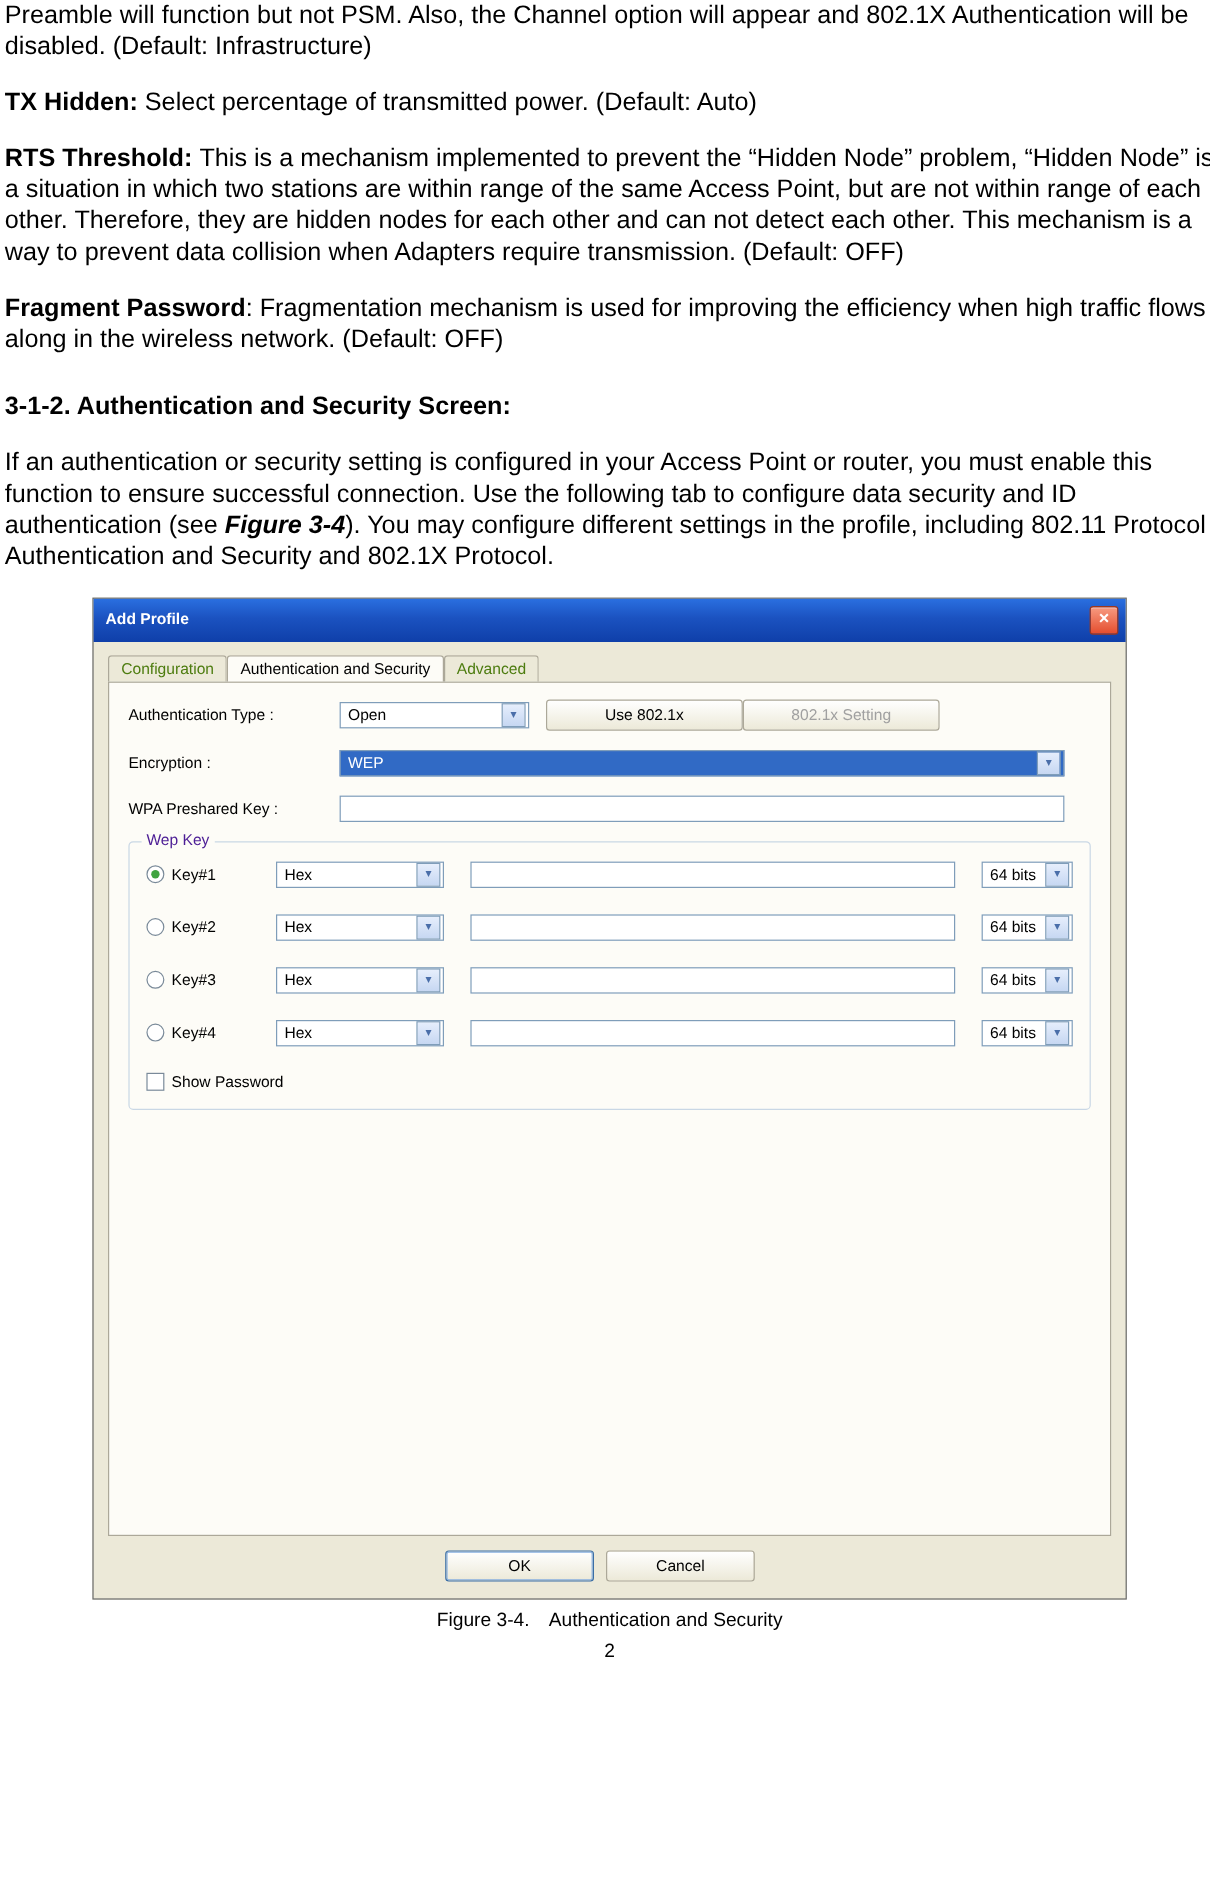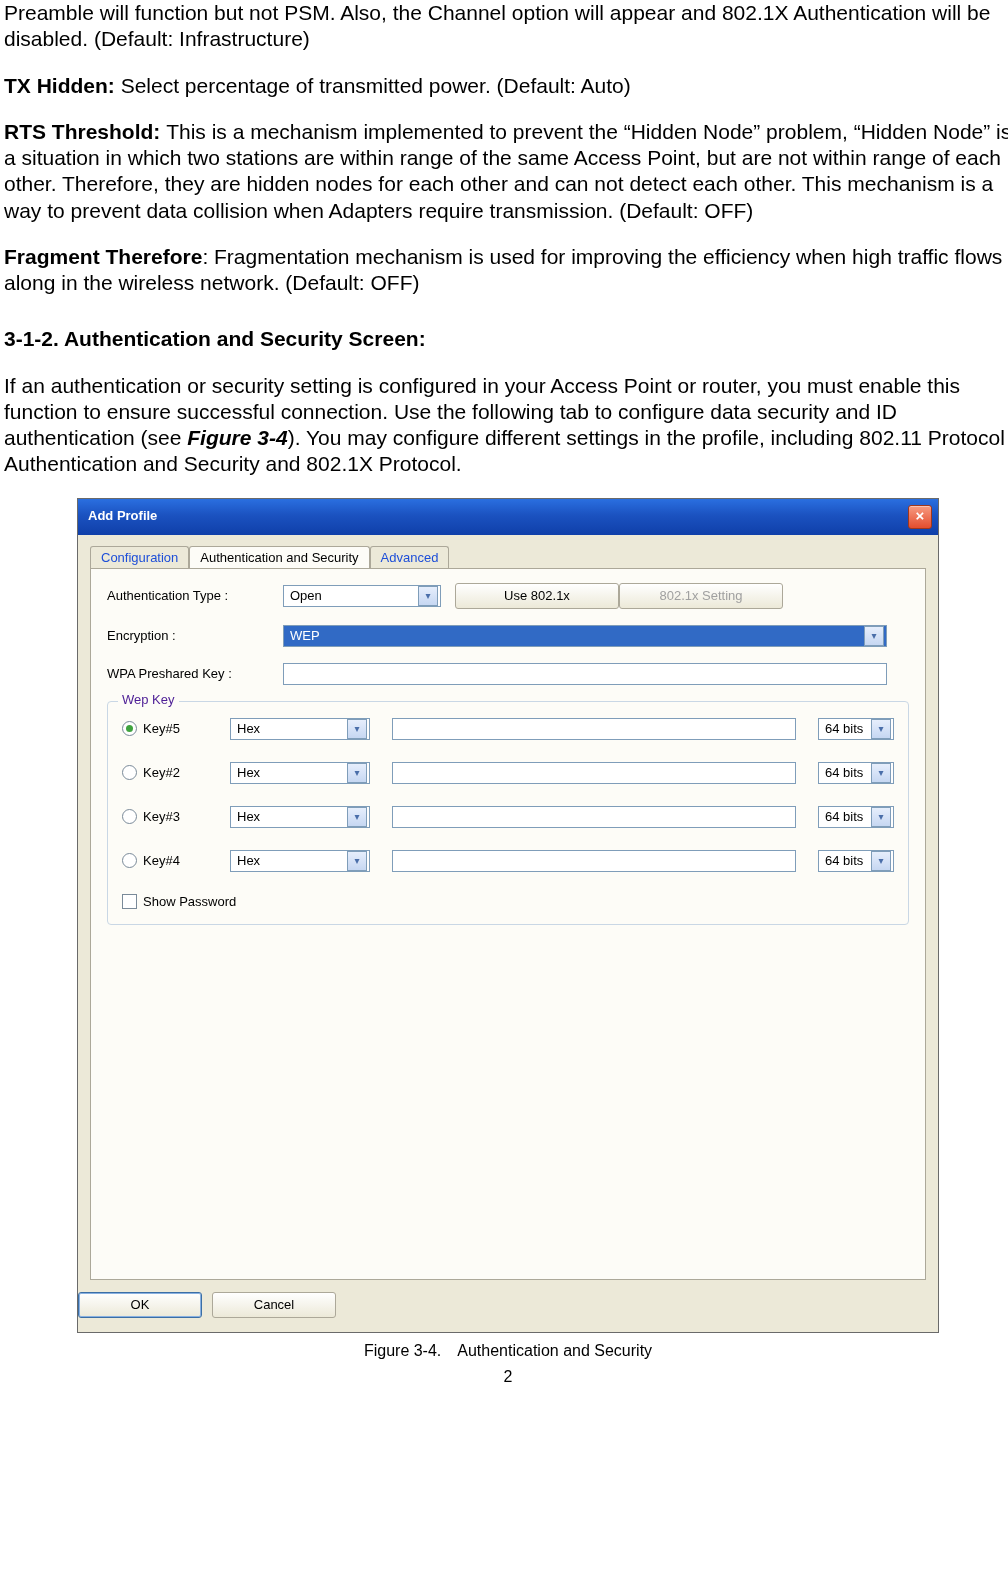--- a/index.html
+++ b/index.html
@@ -59,21 +59,21 @@
   .tab {
     border: 1px solid #aca899;
     border-bottom: none;
     background: #f3f1e7;
     padding: 3px 10px;
     position: relative;
     top: 1px;
     border-radius: 3px 3px 0 0;
     font-size: 13px;
   }
-  .tab.inactive { background: #ece9d8; color: #1d4ed8; }
+  .tab.inactive { background: #ece9d8; color: #4d7c0f; }
   .tab.active { background: #fdfcf7; font-weight: normal; }
   .panel {
     margin: 0 12px 12px 12px;
     border: 1px solid #aca899;
     background: #fdfcf7;
     padding: 14px 16px 16px 16px;
     min-height: 680px;
     position: relative;
   }
   .row {
@@ -173,42 +173,42 @@
     margin-top: 6px;
     padding-right: 2px;
   }
   .chk .box {
     width: 13px; height: 13px;
     border: 1px solid #7a8a99;
     background: #fff;
   }
   .bottom-btns {
     display: flex;
-    justify-content: flex-start;
+    justify-content: center;
     gap: 10px;
     padding: 0 16px 14px 0;
   }
   .bottom-btns .btn { width: 90px; justify-content: center; }
   .bottom-btns .btn.primary { border: 1px solid #3b6ea5; box-shadow: 0 0 0 1px #88b0e0 inset; }
 </style>
 </head>
 <body>
 
 <div class="para">Preamble will function but not PSM. Also, the Channel option will appear and 802.1X Authentication will be disabled. (Default: Infrastructure)</div>
 
 <div class="para">
   <span class="bold">TX Hidden: </span><span>Select percentage of transmitted power. (Default: Auto)</span>
 </div>
 
 <div class="para">
   <span class="bold">RTS Threshold: </span><span>This is a mechanism implemented to prevent the “Hidden Node” problem, “Hidden Node” is a situation in which two stations are within range of the same Access Point, but are not within range of each other. Therefore, they are hidden nodes for each other and can not detect each other. This mechanism is a way to prevent data collision when Adapters require transmission. (Default: OFF)</span>
 </div>
 
 <div class="para">
-  <span class="bold">Fragment Therefore</span><span>: Fragmentation mechanism is used for improving the efficiency when high traffic flows along in the wireless network. (Default: OFF)</span>
+  <span class="bold">Fragment Password</span><span>: Fragmentation mechanism is used for improving the efficiency when high traffic flows along in the wireless network. (Default: OFF)</span>
 </div>
 
 <div class="section-head">3-1-2. Authentication and Security Screen:</div>
 
 <div class="para">
   <span>If an authentication or security setting is configured in your Access Point or router, you must enable this function to ensure successful connection. Use the following tab to configure data security and ID authentication (see </span><span class="bold" style="font-style:italic">Figure 3-4</span><span>). You may configure different settings in the profile, including 802.11 Protocol Authentication and Security and 802.1X Protocol.</span>
 </div>
 
 <div class="dialog-wrap">
   <div class="dialog">
@@ -247,21 +247,21 @@
         <span class="lbl">WPA Preshared Key :</span>
         <div class="txt" style="width:604px"></div>
       </div>
 
       <div class="fieldset">
         <span class="legend">Wep Key</span>
 
         <div class="keyrow">
           <label class="radio">
             <span class="dot on"></span>
-            <span>Key#5</span>
+            <span>Key#1</span>
           </label>
           <div class="sel" style="width:140px">
             <span>Hex</span>
             <span class="arrow">▾</span>
           </div>
           <div class="txt keytxt"></div>
           <div class="sel small">
             <span>64 bits</span>
             <span class="arrow">▾</span>
           </div>

